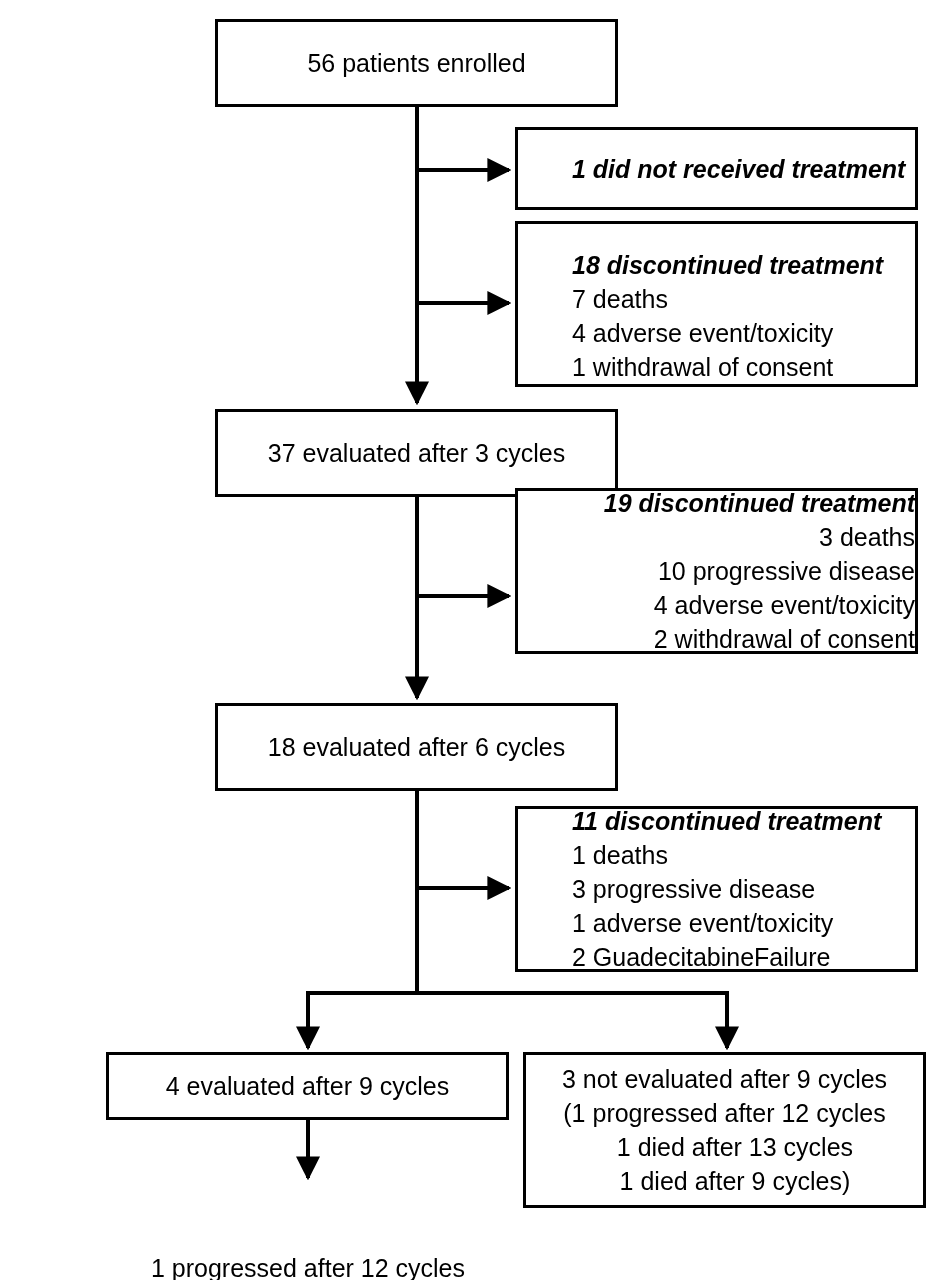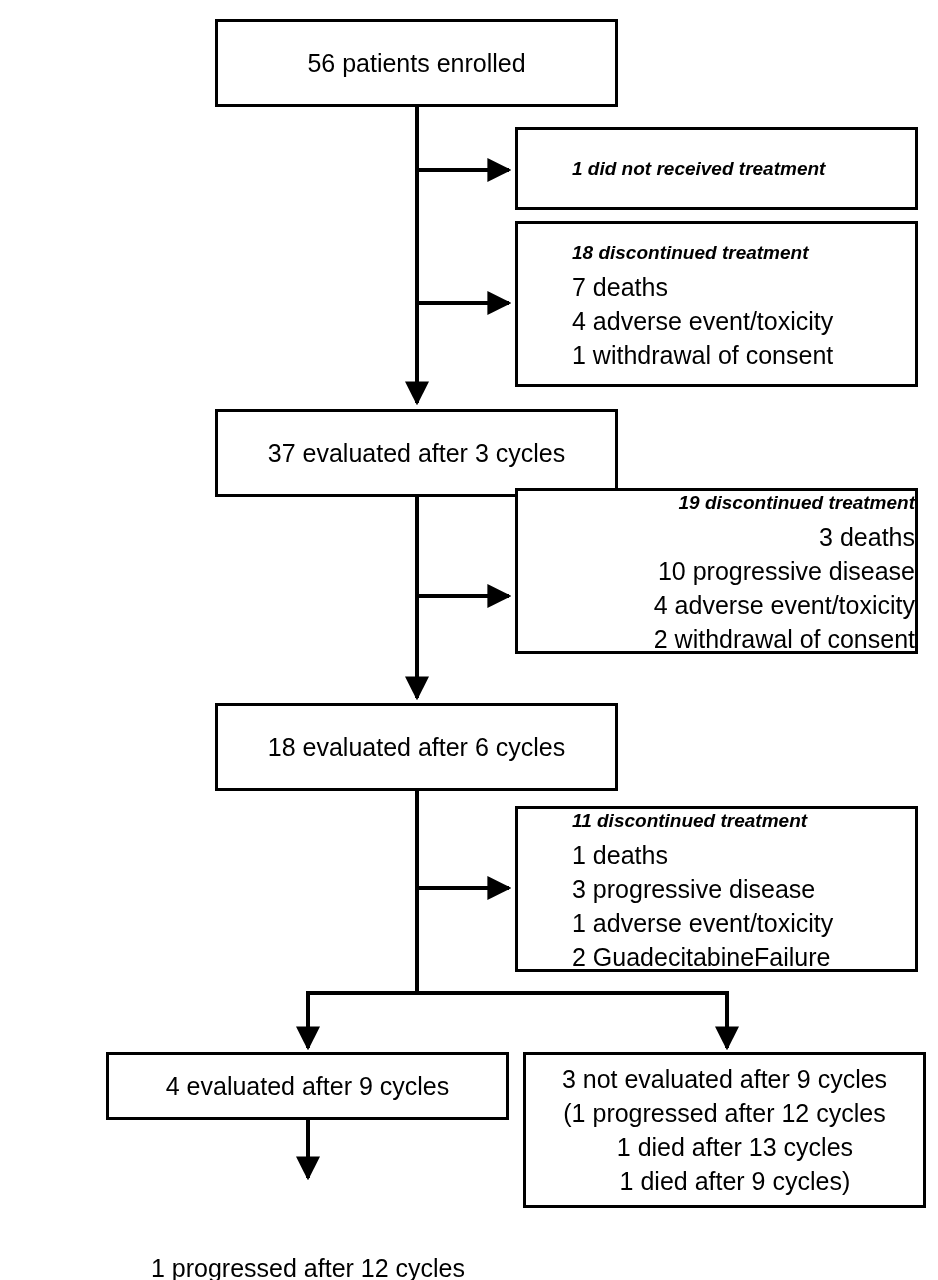--- a/index.html
+++ b/index.html
@@ -43,21 +43,21 @@
     text-align: left;
   }
   .node-line {
     font-size: 25px;
     line-height: 34px;
     white-space: pre;
   }
   .node-heading {
     font-weight: bold;
     font-style: italic;
-    font-size: 19px;
+    font-size: 25px;
     line-height: 34px;
     white-space: pre;
   }
   .detail-pad {
     padding-left: 54px;
   }
   .free-text {
     position: absolute;
     font-size: 25px;
     line-height: 34px;
@@ -104,21 +104,21 @@
   </svg>
 
   <div class="node node-center" style="left:215px; top:19px; width:403px; height:88px;">
     <div class="node-line">56 patients enrolled</div>
   </div>
 
   <div class="node node-left" style="left:515px; top:127px; width:403px; height:83px;">
     <div class="node-heading detail-pad">1 did not received treatment</div>
   </div>
 
-  <div class="node node-left" style="left:515px; top:221px; width:403px; height:166px;">
+  <div class="node node-left" style="left:515px; top:221px; width:403px; height:166px;justify-content:flex-end;">
     <div class="node-heading detail-pad">18 discontinued treatment</div>
     <div class="node-line detail-pad">7 deaths</div>
     <div class="node-line detail-pad">4 adverse event/toxicity</div>
     <div class="node-line detail-pad">1 withdrawal of consent</div>
   </div>
 
   <div class="node node-center" style="left:215px; top:409px; width:403px; height:88px;">
     <div class="node-line">37 evaluated after 3 cycles</div>
   </div>
 

